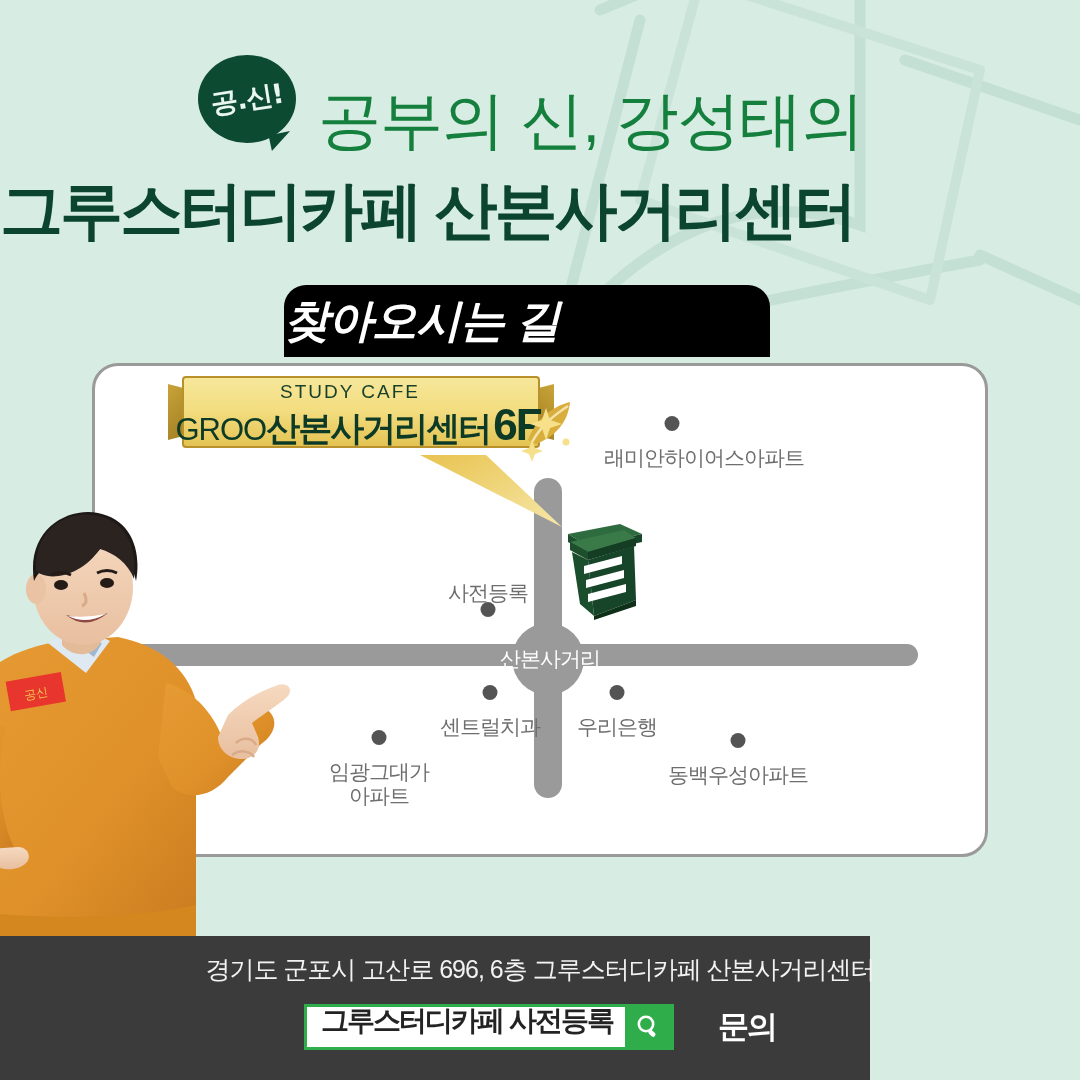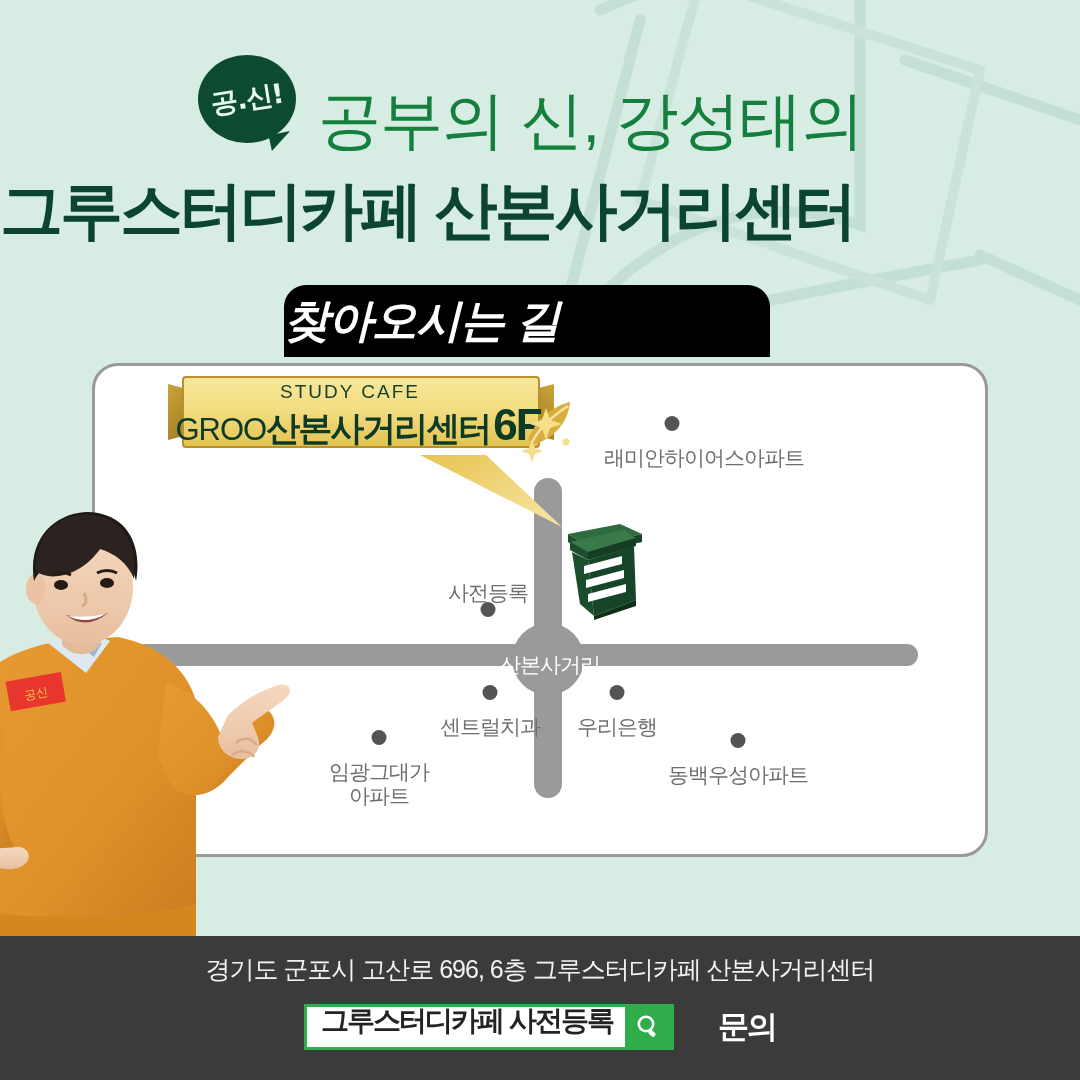--- a/index.html
+++ b/index.html
@@ -75,21 +75,21 @@
     position:absolute; left:534px; top:478px; width:28px; height:320px;
     background:#9a9a9a; border-radius:14px; z-index:4;
   }
   .road-node {
     position:absolute; left:512px; top:623px; width:72px; height:72px;
     background:#9a9a9a; border-radius:50%; z-index:4;
   }
   #cross-label {
     position:absolute; left:470px; top:645px; width:160px;
     text-align:center; color:#ffffff; font-size:21px; font-weight:500;
-    z-index:6; letter-spacing:-1px;margin-top:6px;
+    z-index:6; letter-spacing:-1px;
   }
 
   
   .poi { position:absolute; z-index:6; }
   .poi .dot {
     width:15px; height:15px; border-radius:50%; background:#545454;
     position:absolute; left:50%; transform:translateX(-50%);
   }
   .poi .lbl {
     position:absolute; left:50%; transform:translateX(-50%);
@@ -134,21 +134,21 @@
   #ribbon-sparkle { position:absolute; left:512px; top:398px; z-index:8; }
 
   
   #building { position:absolute; left:558px; top:512px; z-index:6; }
 
   
   #person { position:absolute; left:-10px; top:505px; z-index:8; }
 
   
   #footer {
-    position:absolute; left:0; top:936px; width:1080px; height:144px;
+    position:absolute; left:0; top:936px; width:870px; height:144px;
     background:#3b3b3b; z-index:9;
   }
   #address {
     position:absolute; top:17px; left:0; width:1080px; text-align:center;
     color:#f2f2f2; font-size:25px; letter-spacing:-1px; white-space:nowrap;
   }
   #footer-row {
     position:absolute; top:68px; left:0; width:1080px;
     display:flex; align-items:center; justify-content:center; gap:44px;
   }

